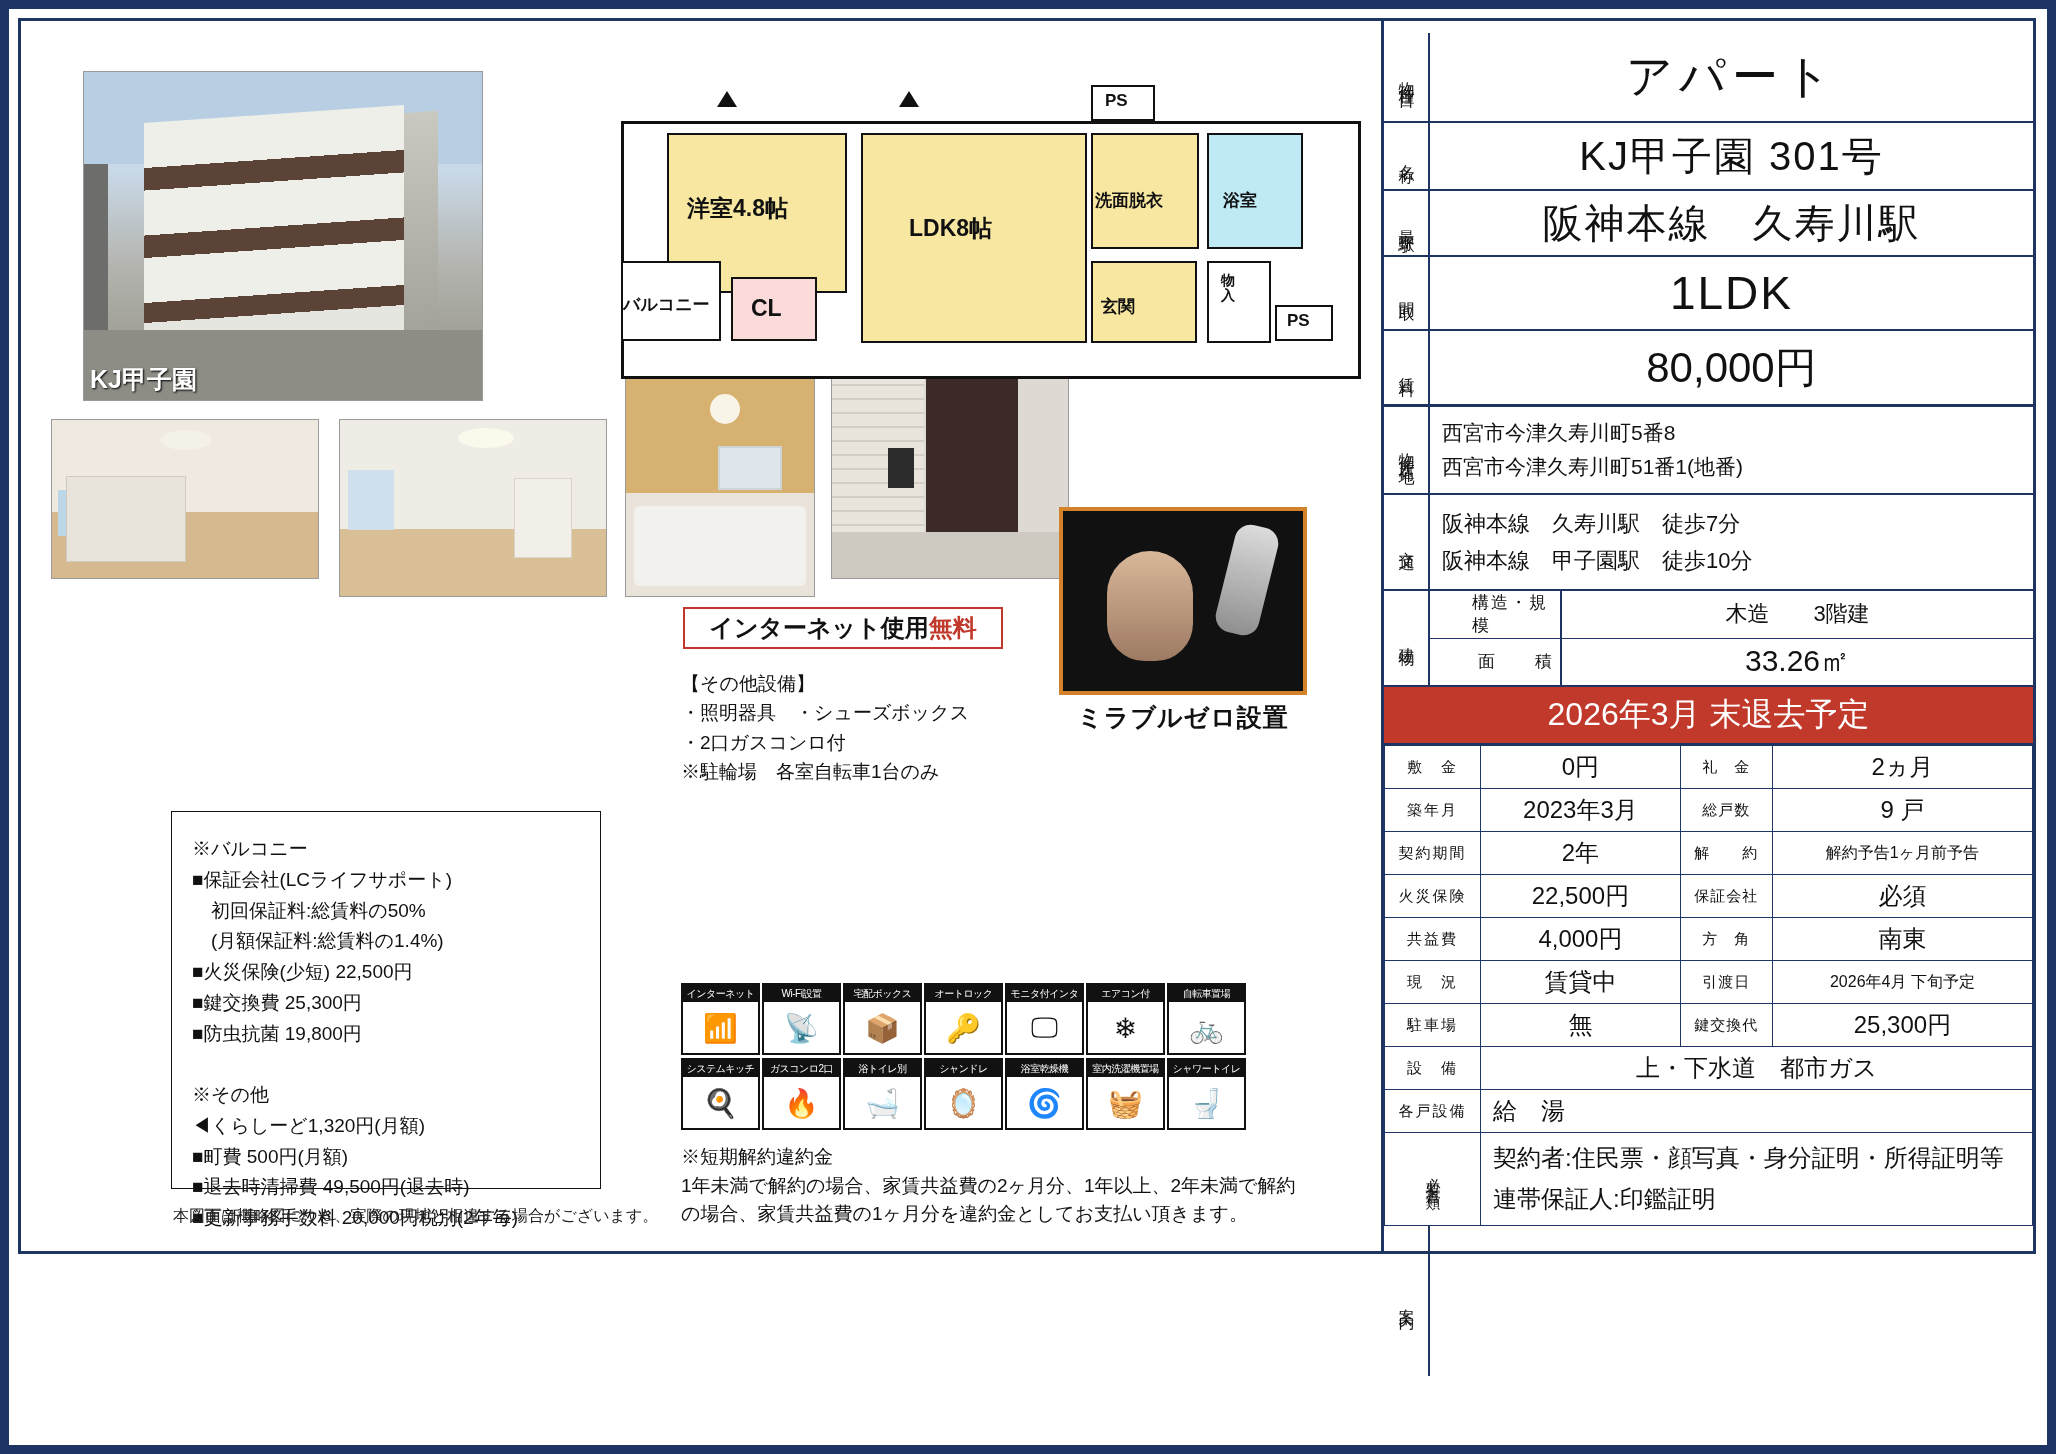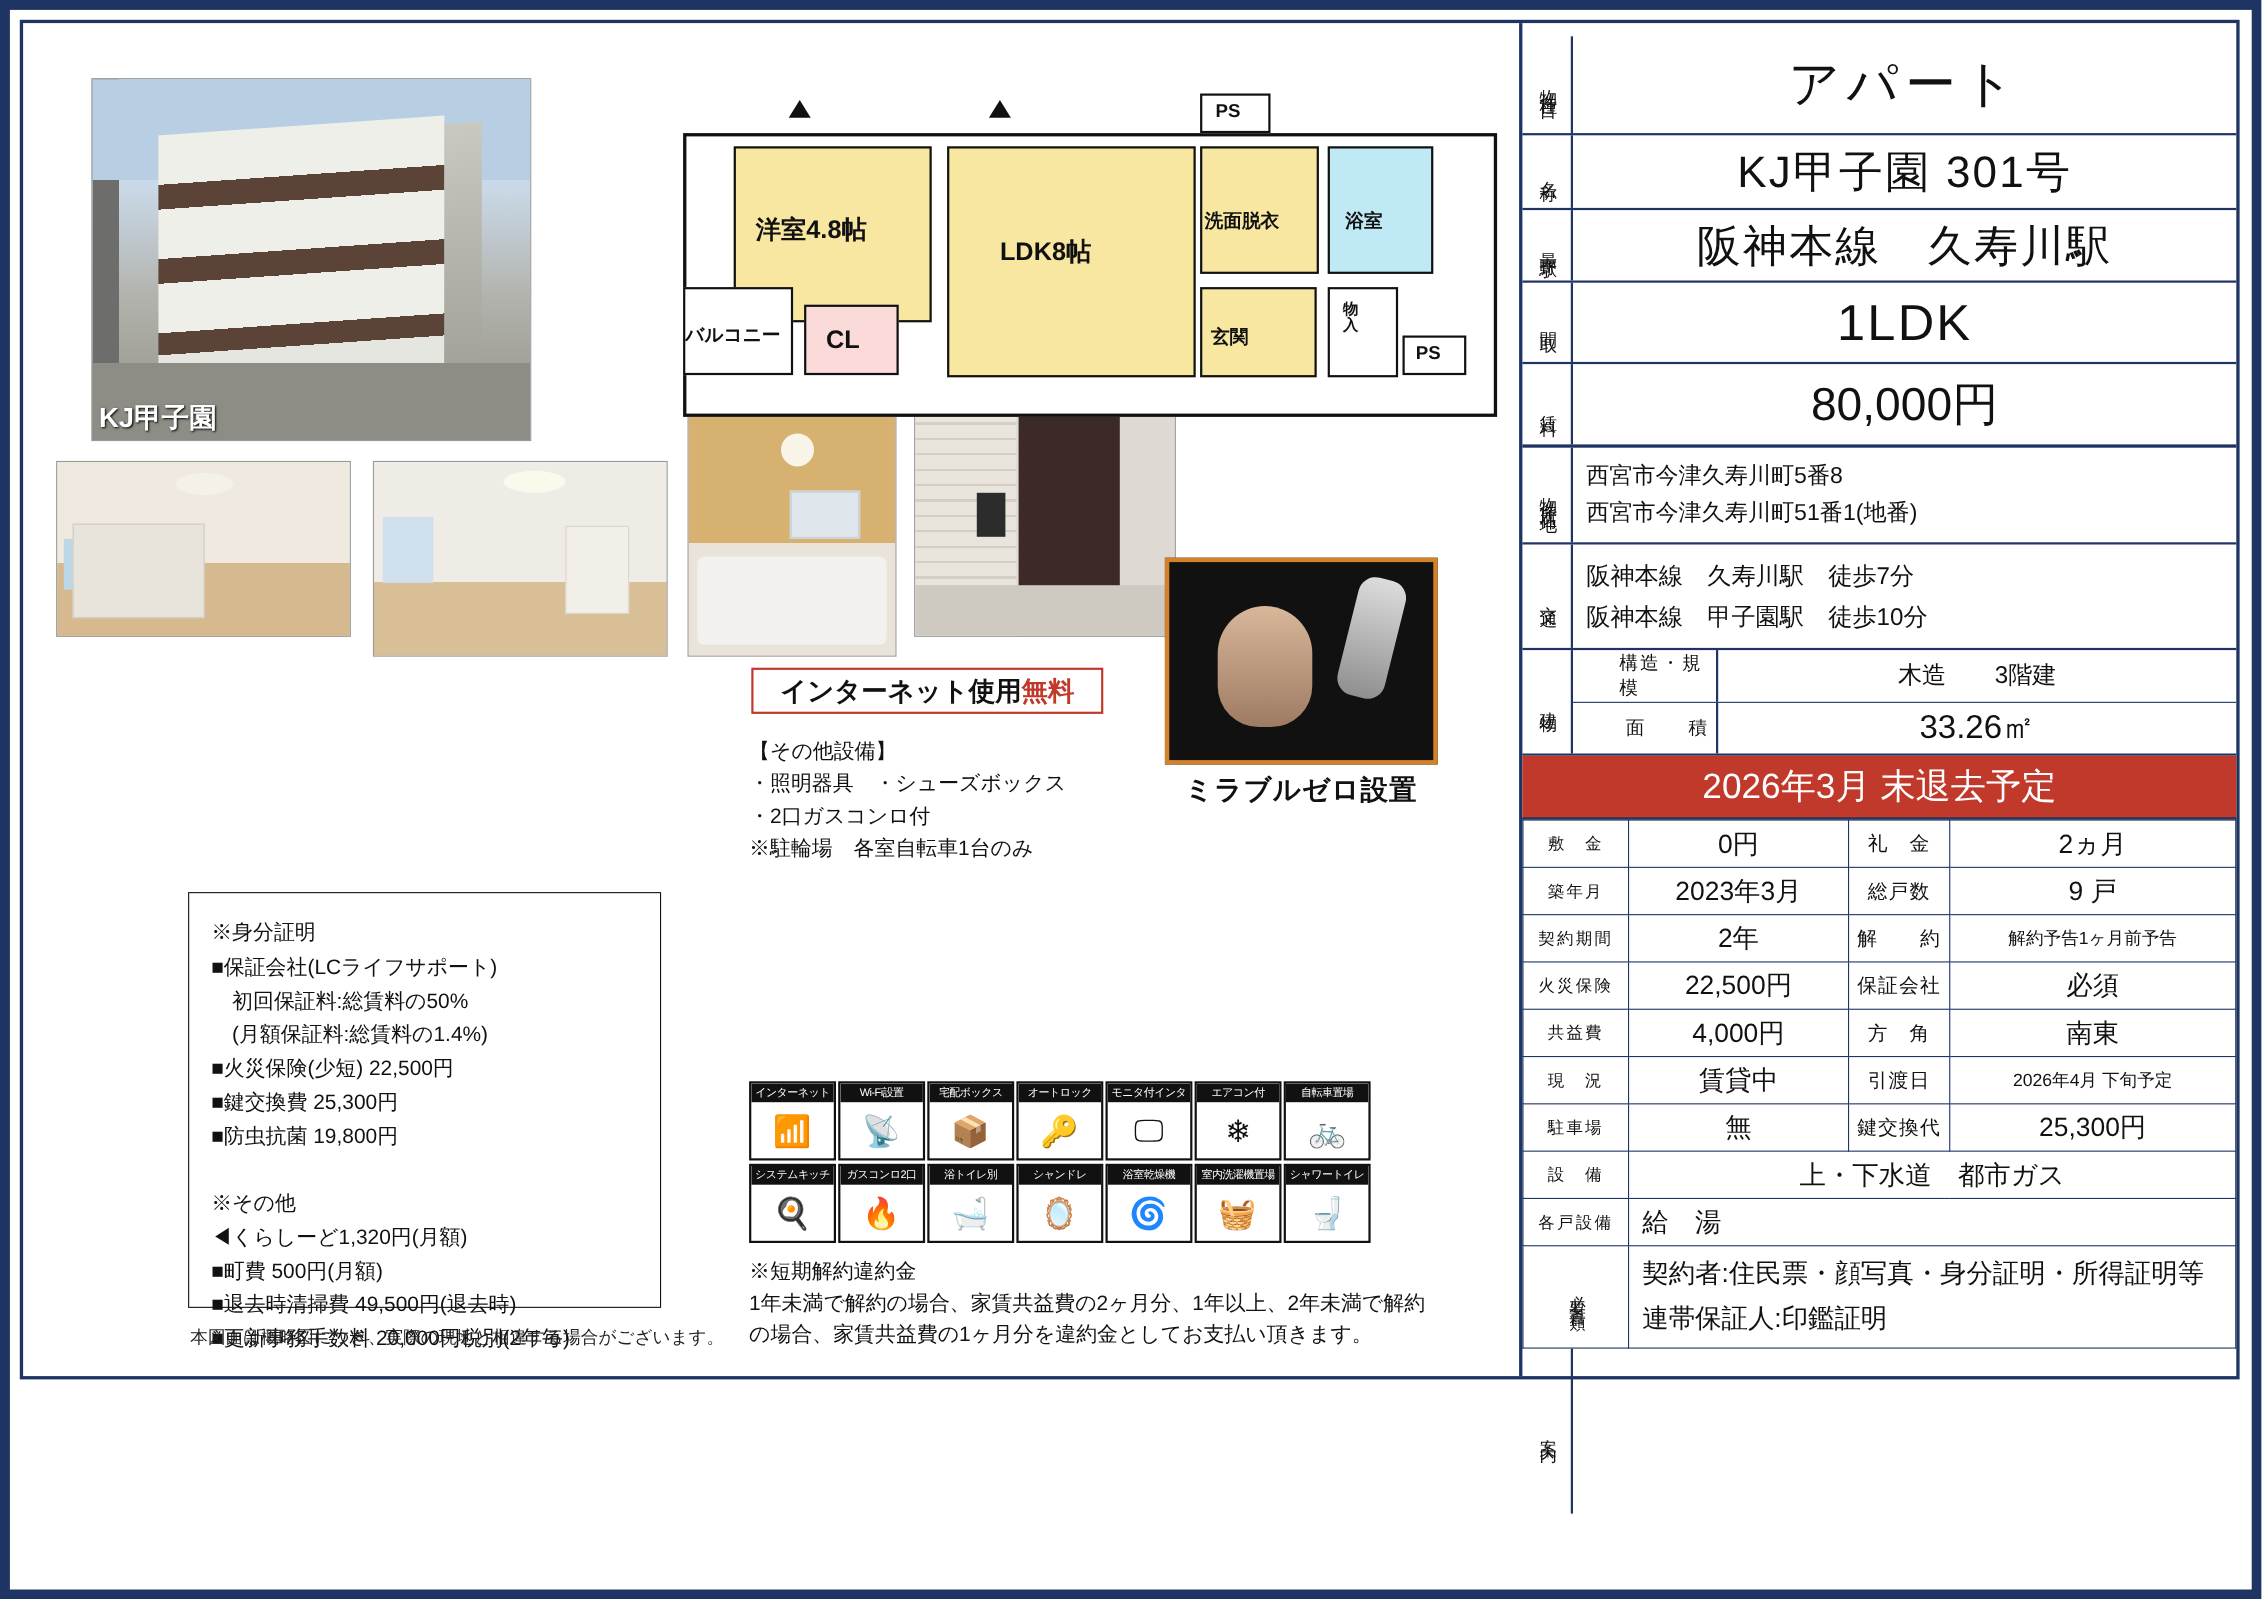--- a/index.html
+++ b/index.html
@@ -154,21 +154,21 @@
   .grid2 { display:flex; }
   .cellL { flex:0 0 132px; border-right:2px solid #1e3463; display:flex; align-items:center; justify-content:center; font-size:17px; letter-spacing:2px;padding-left:42px;}
   .cellR { flex:1; display:flex; align-items:center; justify-content:center; font-size:22px; }
   .bar-red {
     background:#c0392b; color:#fff; text-align:center; font-size:32px; padding:6px 0;
     border-bottom:2px solid #1e3463;
   }
   .tbl { width:100%; border-collapse:collapse; }
   .tbl td { border:1px solid #1e3463; font-size:24px; padding:5px 6px; text-align:center; height:36px; }
   .tbl td.k { width:96px; font-size:15px; letter-spacing:2px; }
-  .tbl td.k2 { width:92px; font-size:18px; letter-spacing:1px;margin-left:28px; }
+  .tbl td.k2 { width:92px; font-size:15px; letter-spacing:1px;margin-left:28px; }
   .tbl td.l { text-align:left; padding-left:12px; }
   .vlab { writing-mode:vertical-rl; letter-spacing:6px; font-size:15px; }
   .bottom-cell { height:150px; display:flex; }
   .bottom-cell .lab { flex:0 0 46px; border-right:2px solid #1e3463; display:flex;align-items:center;justify-content:center; font-size:16px; writing-mode:vertical-rl; letter-spacing:6px;}
 </style>
 </head>
 <body>
 
 <div class="page">
   <div class="inner">
@@ -249,21 +249,21 @@
         <div class="wt" style="left:654px; top:222px; width:58px; height:36px;"></div>
         <div class="lbl sm" style="left:666px; top:228px;">PS</div>
       </div>
 
       <div class="net-banner">
         <span>インターネット使用</span>
           <span class="red">無料</span>
       </div>
 
       <div class="cost-box">
-        <div>※身分証明</div>
+        <div>※バルコニー</div>
         <div>■保証会社(LCライフサポート)</div>
         <div>　初回保証料:総賃料の50%</div>
         <div>　(月額保証料:総賃料の1.4%)</div>
         <div>■火災保険(少短) 22,500円</div>
         <div>■鍵交換費  25,300円</div>
         <div>■防虫抗菌  19,800円</div>
         <div>&nbsp;</div>
         <div>※その他</div>
         <div>◀くらしーど1,320円(月額)</div>
         <div>■町費 500円(月額)</div>

